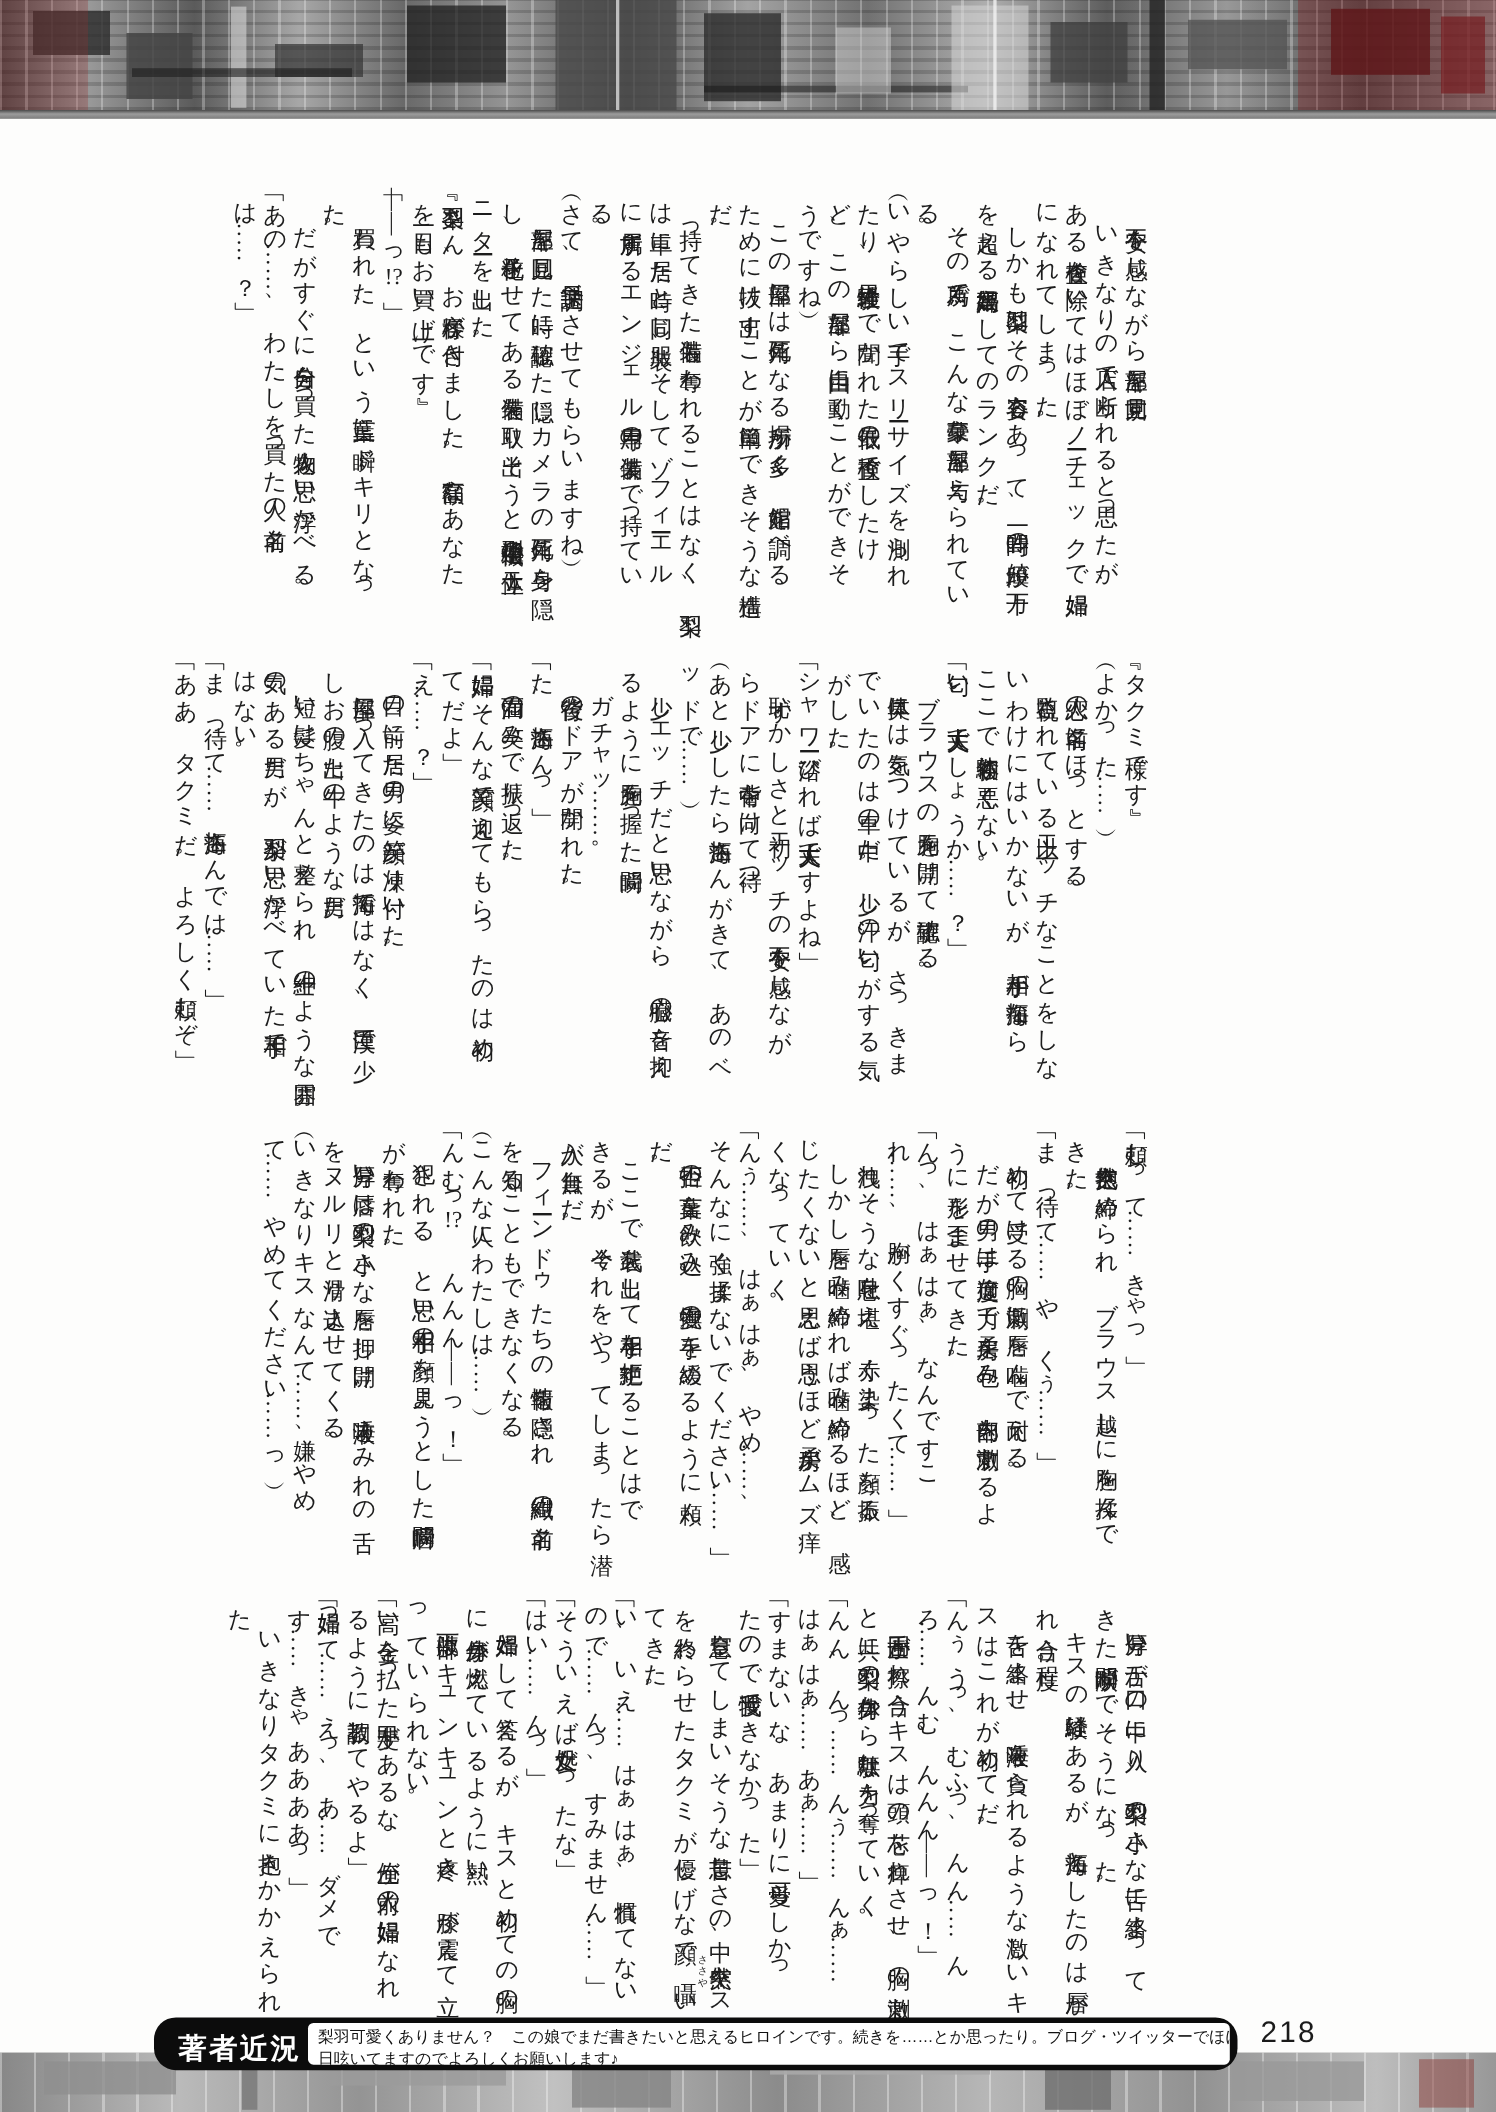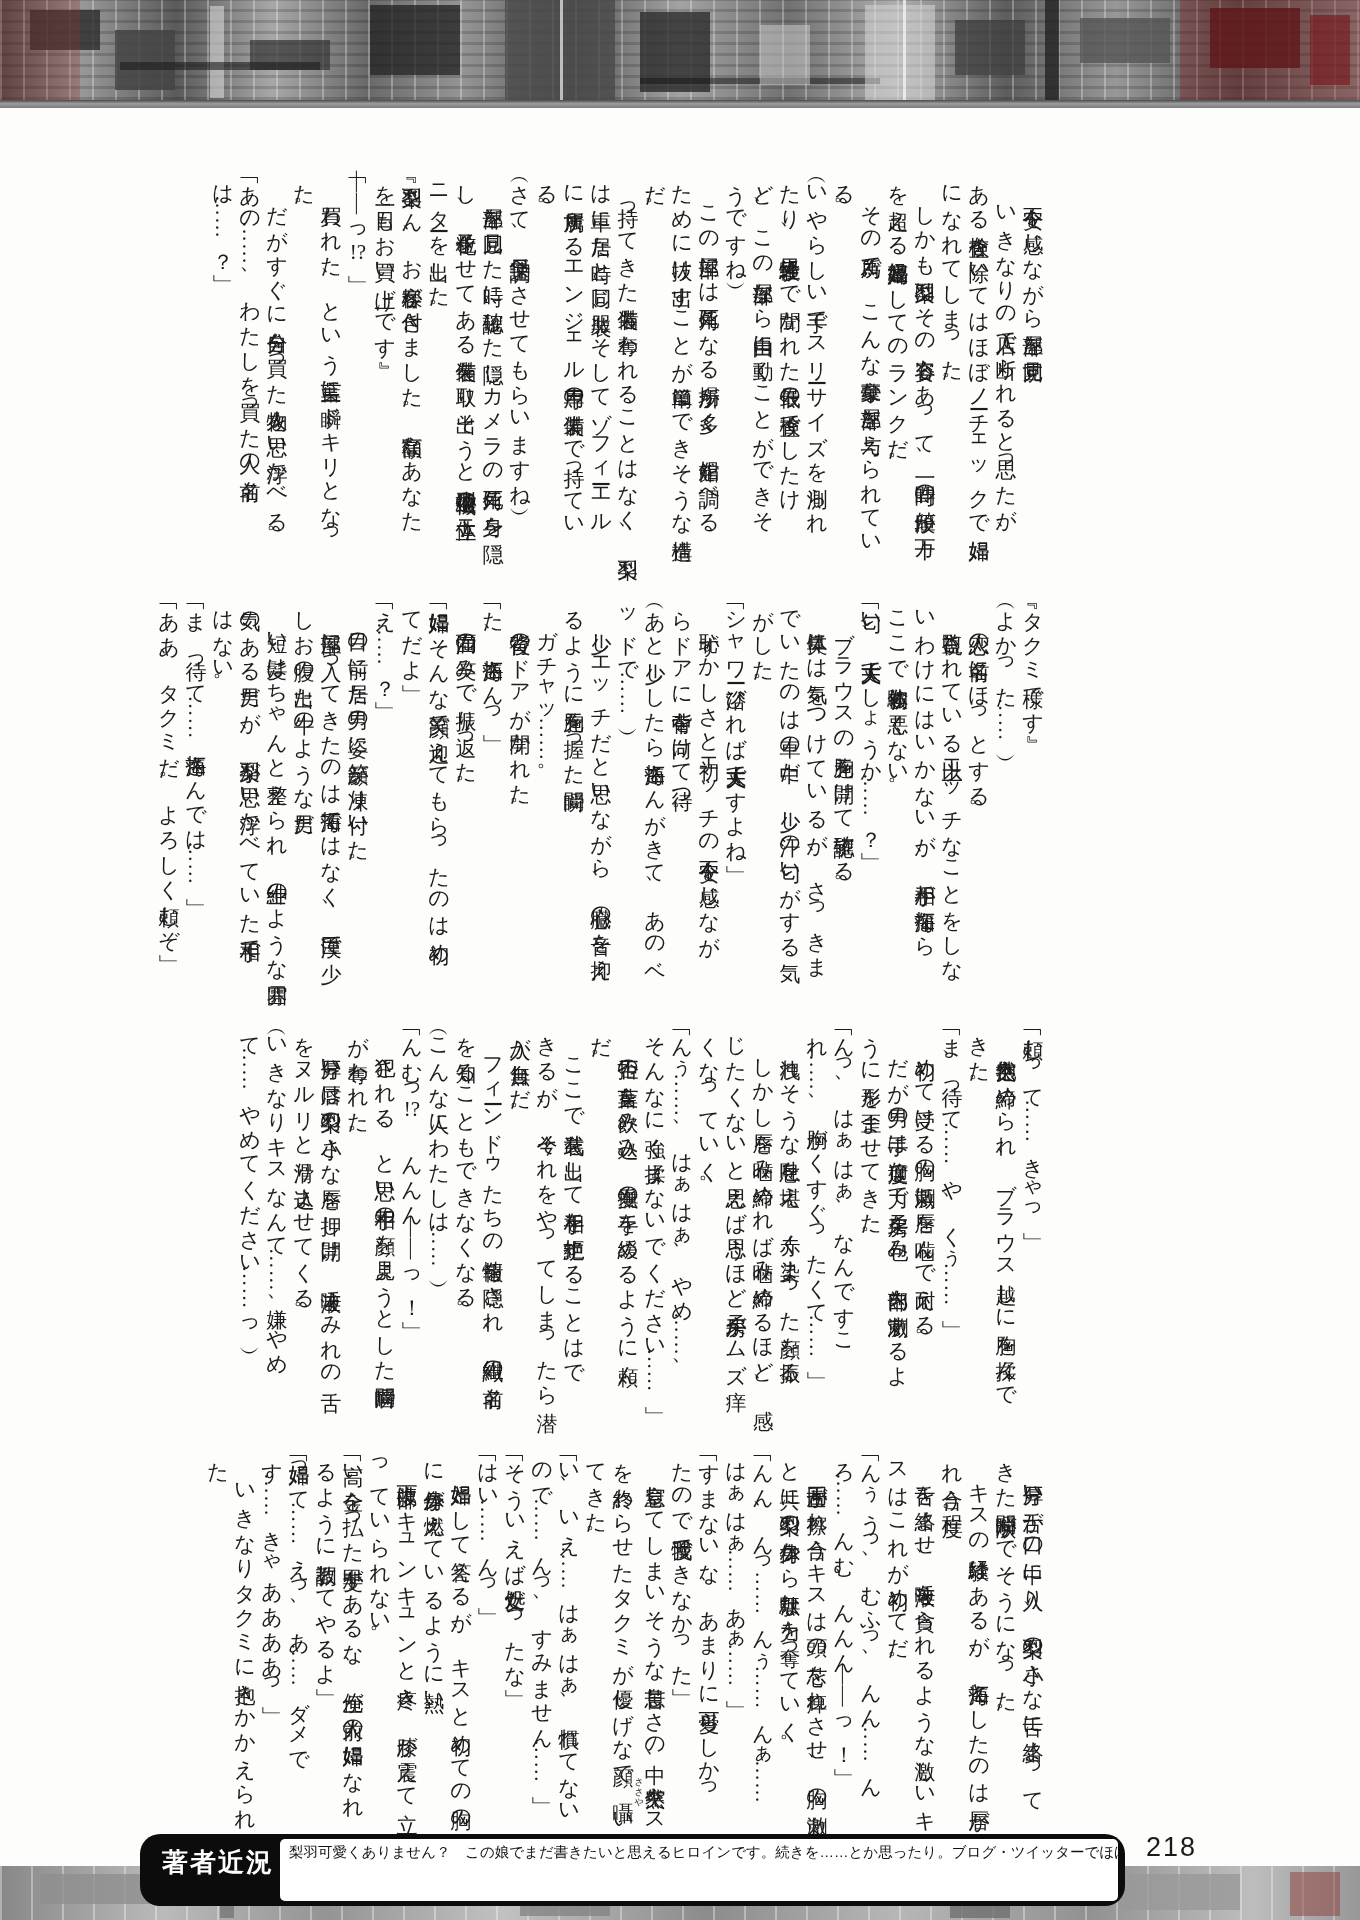--- a/index.html
+++ b/index.html
@@ -24,21 +24,21 @@
   
   .band{position:absolute;left:128px;width:918px;height:375px;
     writing-mode:vertical-rl;text-orientation:mixed;
     font-size:21px;line-height:27px;letter-spacing:1px;color:#1c1c1c;}
   .band p{margin:0;padding:0;text-indent:0;}
   .band p.indent{text-indent:1em;}
   .band rt{font-size:9px;letter-spacing:0;}
   .tcy{text-combine-upright:all;-webkit-text-combine:horizontal;}
 
   
-  .author-bar{position:absolute;left:140px;top:1834px;width:985px;height:72px;
+  .author-bar{position:absolute;left:140px;top:1834px;width:985px;height:48px;
     background:#0c0c0c;border-radius:20px;z-index:5;}
   .author-label{position:absolute;left:16px;top:9px;width:124px;height:38px;
     color:#ffffff;font-family:"Liberation Sans","DejaVu Sans",sans-serif;
     font-weight:bold;font-size:26px;line-height:38px;text-align:center;letter-spacing:2px;}
   .author-box{position:absolute;left:140px;top:5px;right:7px;bottom:5px;
     background:#ffffff;border-radius:5px;padding:3px 9px 0 9px;
     font-family:"Liberation Sans","DejaVu Sans",sans-serif;
     font-size:14.5px;line-height:20px;color:#111;white-space:nowrap;overflow:hidden;}
 
   .page-number{position:absolute;left:1146px;top:1832px;
@@ -151,20 +151,21 @@
       <p>「娼婦って……えっ、あ……ダメです……きゃああああっ」</p>
       <p class="indent">いきなりタクミに抱きかかえられた</p>
     </div>
 
   <div class="page-number">218</div>
 
   <div class="author-bar">
     <div class="author-label">著者近況</div>
     <div class="author-box">
       <div>梨羽可愛くありません？　この娘でまだ書きたいと思えるヒロインです。続きを……とか思ったり。ブログ・ツイッターでほぼ毎</div>
+      <div>日呟いてますのでよろしくお願いします♪</div>
     </div>
   </div>
 
   <div class="collage collage-footer">
     <div class="tile" style="left:40px;top:8px;width:120px;height:30px;background:#8f8f8f;opacity:.8;"></div>
     <div class="tile" style="left:220px;top:4px;width:14px;height:48px;background:#777;opacity:.8;"></div>
     <div class="tile" style="left:300px;top:16px;width:160px;height:14px;background:#9b9b9b;opacity:.8;"></div>
     <div class="tile" style="left:520px;top:6px;width:90px;height:44px;background:#848484;opacity:.8;"></div>
     <div class="tile" style="left:700px;top:10px;width:200px;height:10px;background:#a8a8a8;opacity:.9;"></div>
     <div class="tile" style="left:950px;top:4px;width:60px;height:48px;background:#6f6f6f;opacity:.8;"></div>

